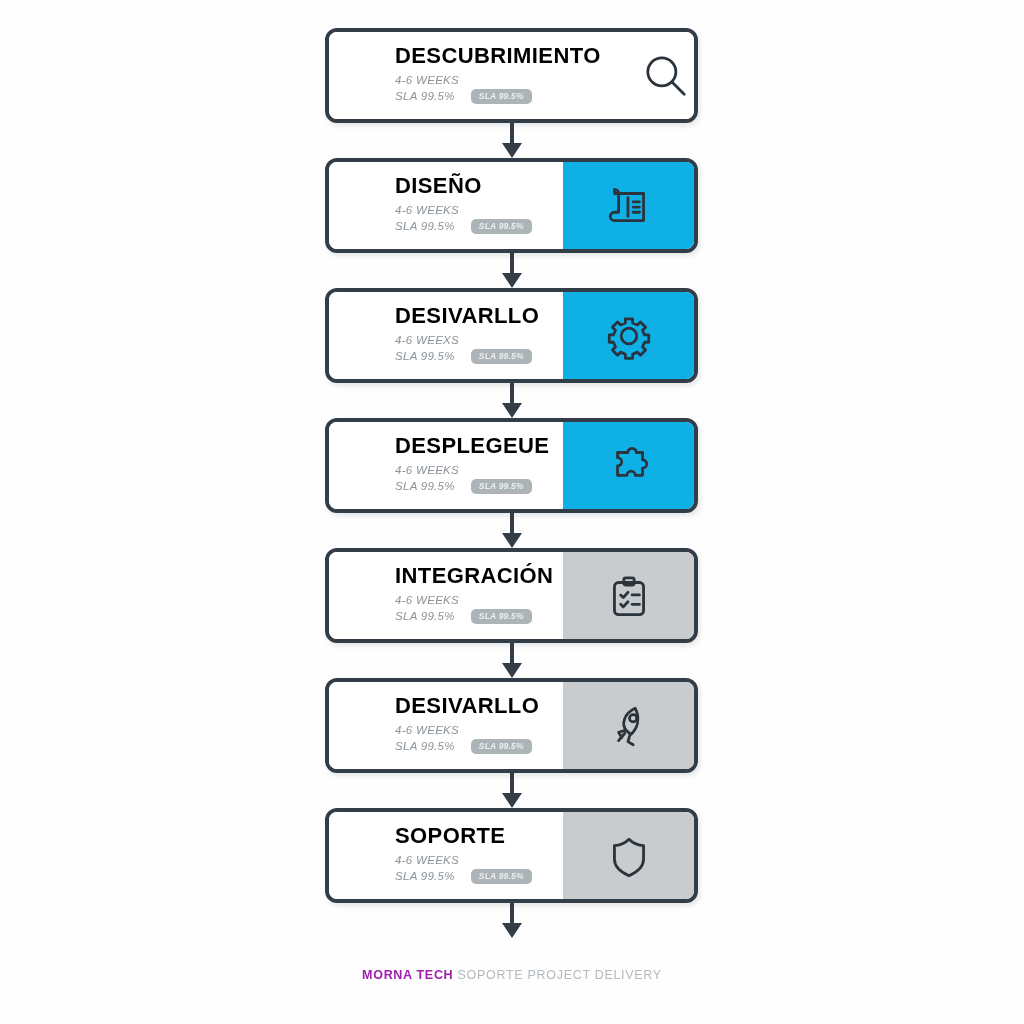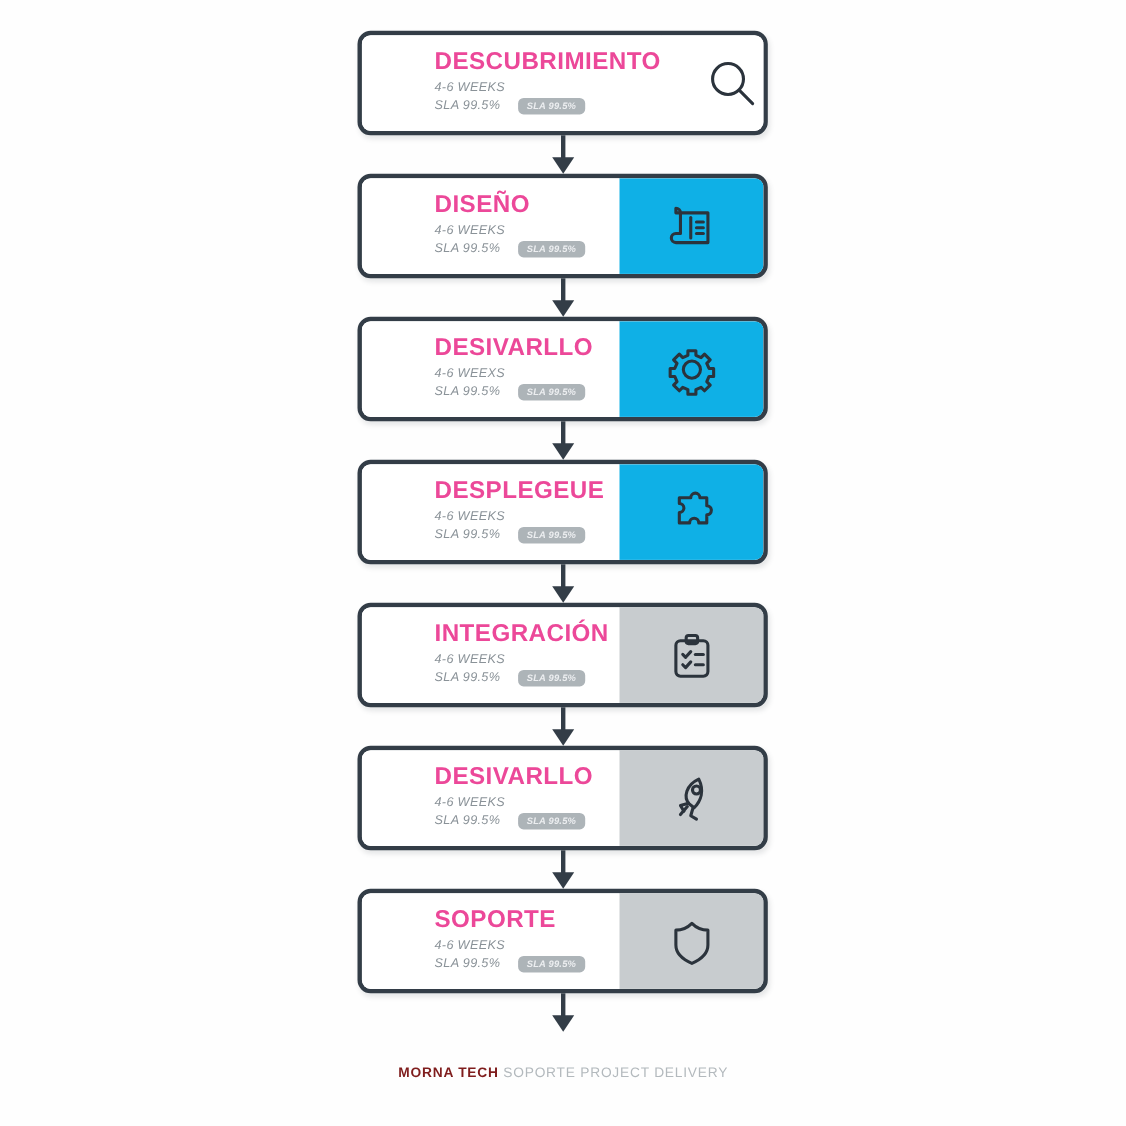--- a/index.html
+++ b/index.html
@@ -50,21 +50,21 @@
     position: relative;
     padding: 12px 0 0 66px;
     box-sizing: border-box;
     background: #ffffff;
   }
 
   .stage-title {
     font-size: 22px;
     font-weight: bold;
     letter-spacing: 0.4px;
-    color: #ec4899;
+    color: #000000;
     line-height: 1.05;
     white-space: nowrap;
   }
 
   .stage-sub {
     margin-top: 6px;
     font-size: 11.5px;
     letter-spacing: 0.3px;
     color: #8a9298;
     line-height: 1.35;
@@ -149,21 +149,21 @@
     right: 0;
     top: 968px;
     text-align: center;
     font-size: 12.5px;
     letter-spacing: 0.7px;
     color: #b3b9bd;
     filter: blur(0.35px);
   }
   .footer .brand {
     font-weight: bold;
-    color: #7f1d1d;
+    color: #a21caf;
   }
 </style>
 </head>
 <body>
 
 <div id="canvas">
 
   <div class="flow">
 
     <div class="stage">

